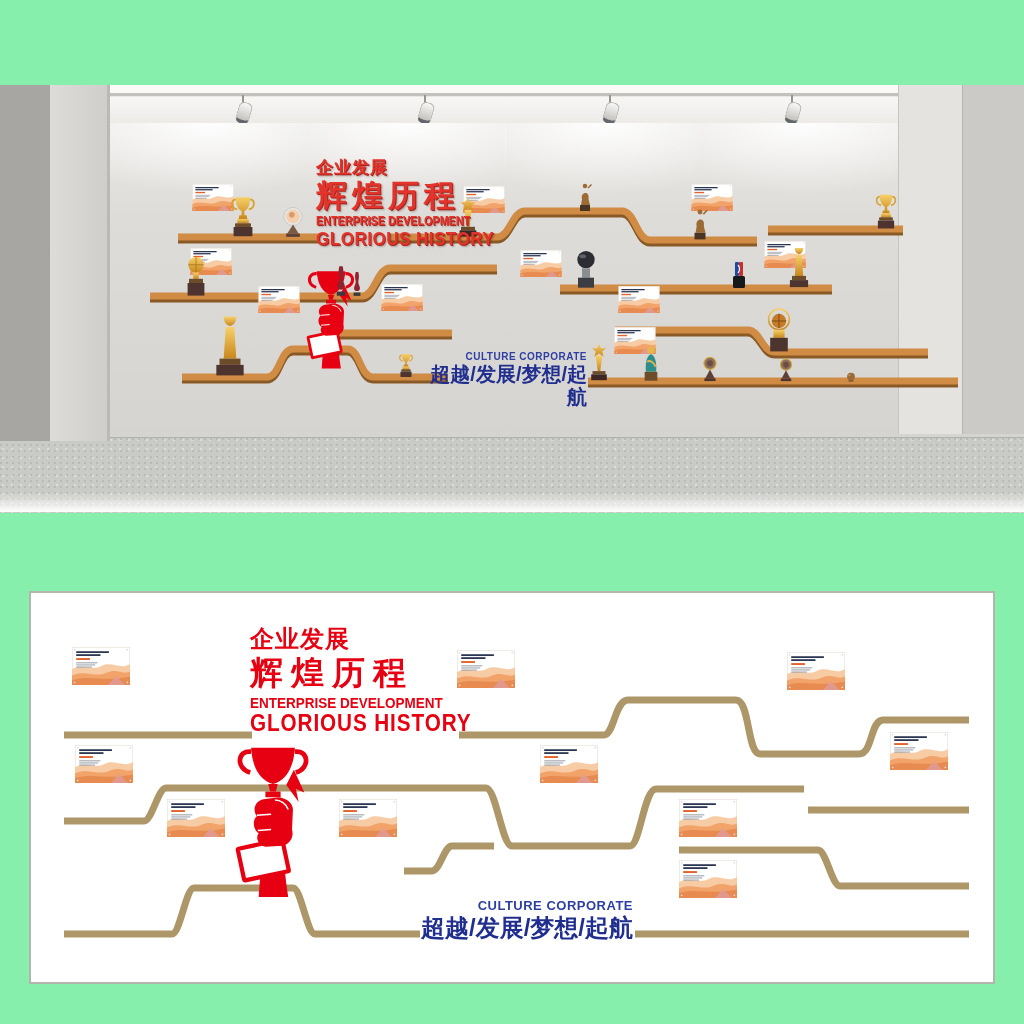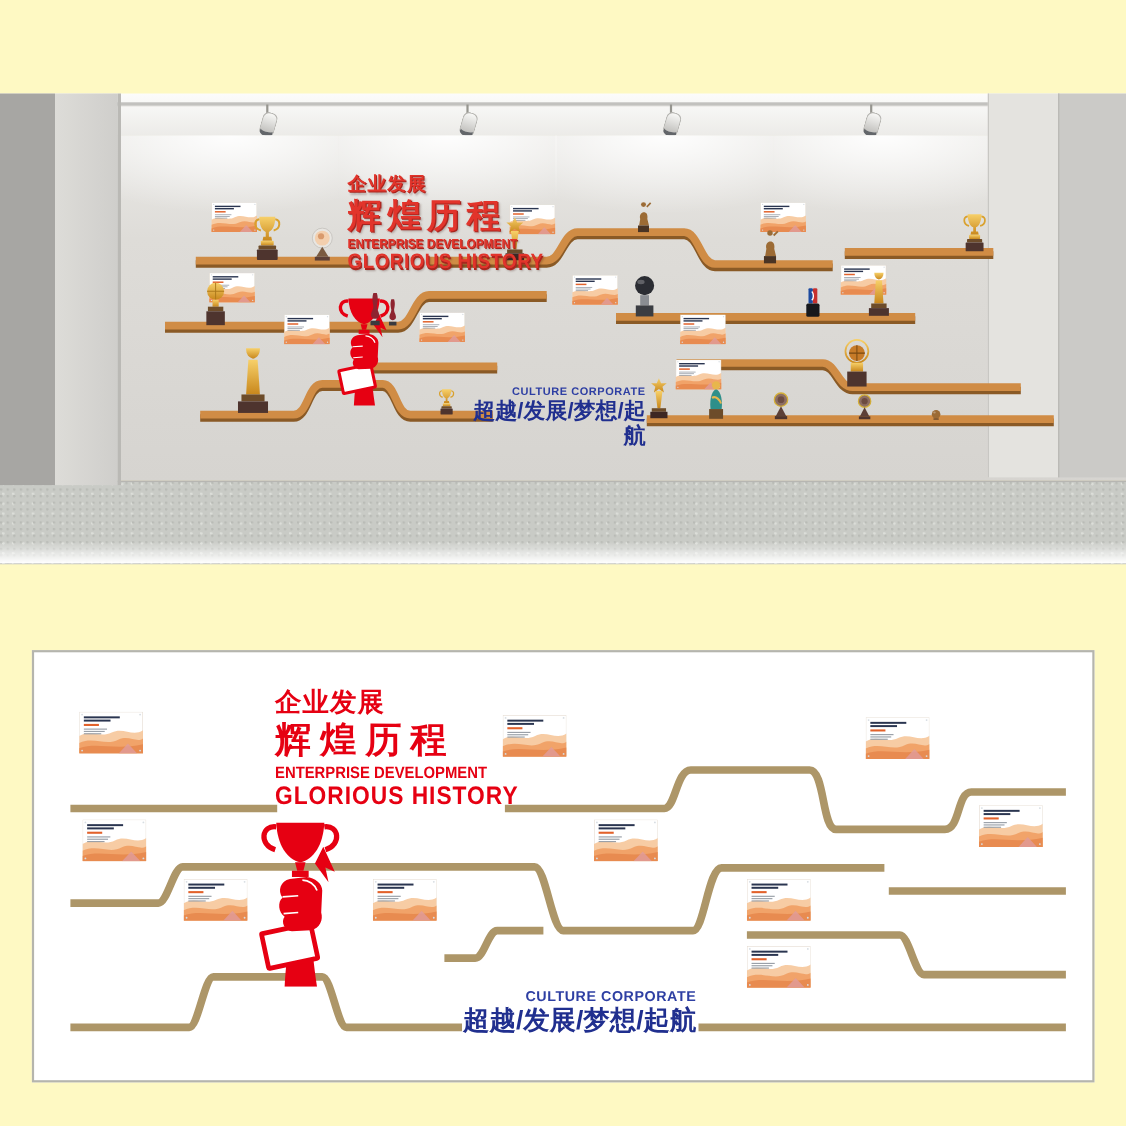--- a/index.html
+++ b/index.html
@@ -1,16 +1,16 @@
 <!DOCTYPE html>
 <html><head>
 <meta charset="utf-8">
 <style>
   html,body{margin:0;padding:0;background:#ffffff;}
-  #stage{position:relative;width:1024px;height:1024px;background:#fef9c3;overflow:hidden;
+  #stage{position:relative;width:1024px;height:1024px;background:#86efac;overflow:hidden;
          font-family:"Liberation Sans","DejaVu Sans",sans-serif;}
 
   
   #room{position:absolute;left:0;top:85px;width:1024px;height:427px;}
   #ceiling{position:absolute;left:0;top:0;width:1024px;height:38px;
            background:linear-gradient(#fcfcfb,#ecebe8);border-bottom:1px solid #d8d6d2;}
   #track{position:absolute;left:0;top:8px;width:1024px;height:3px;background:#c2c1be;box-shadow:0 1px 0 #e8e7e4;}
   .light{position:absolute;top:8px;width:14px;height:30px;}
   .light .stem{position:absolute;left:6px;top:2px;width:2px;height:9px;background:#96958f;}
   .light .head{position:absolute;left:1px;top:9px;width:12px;height:17px;border-radius:6px;

